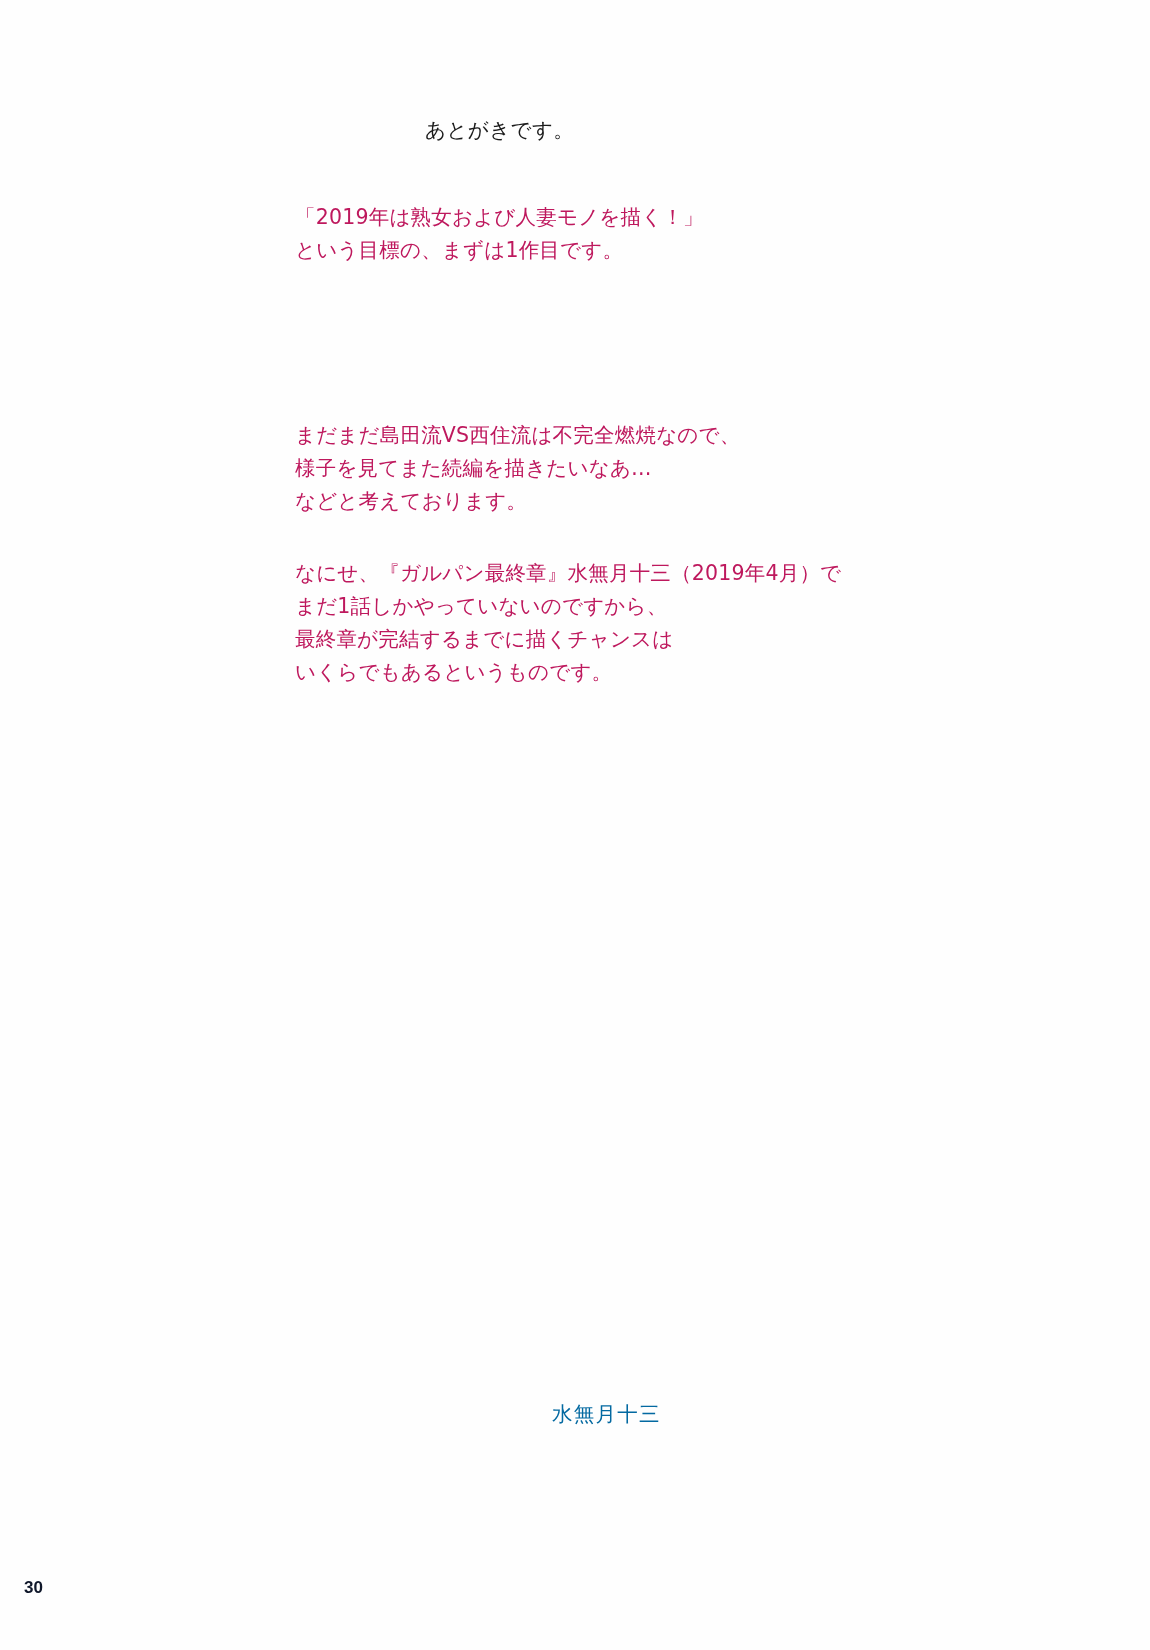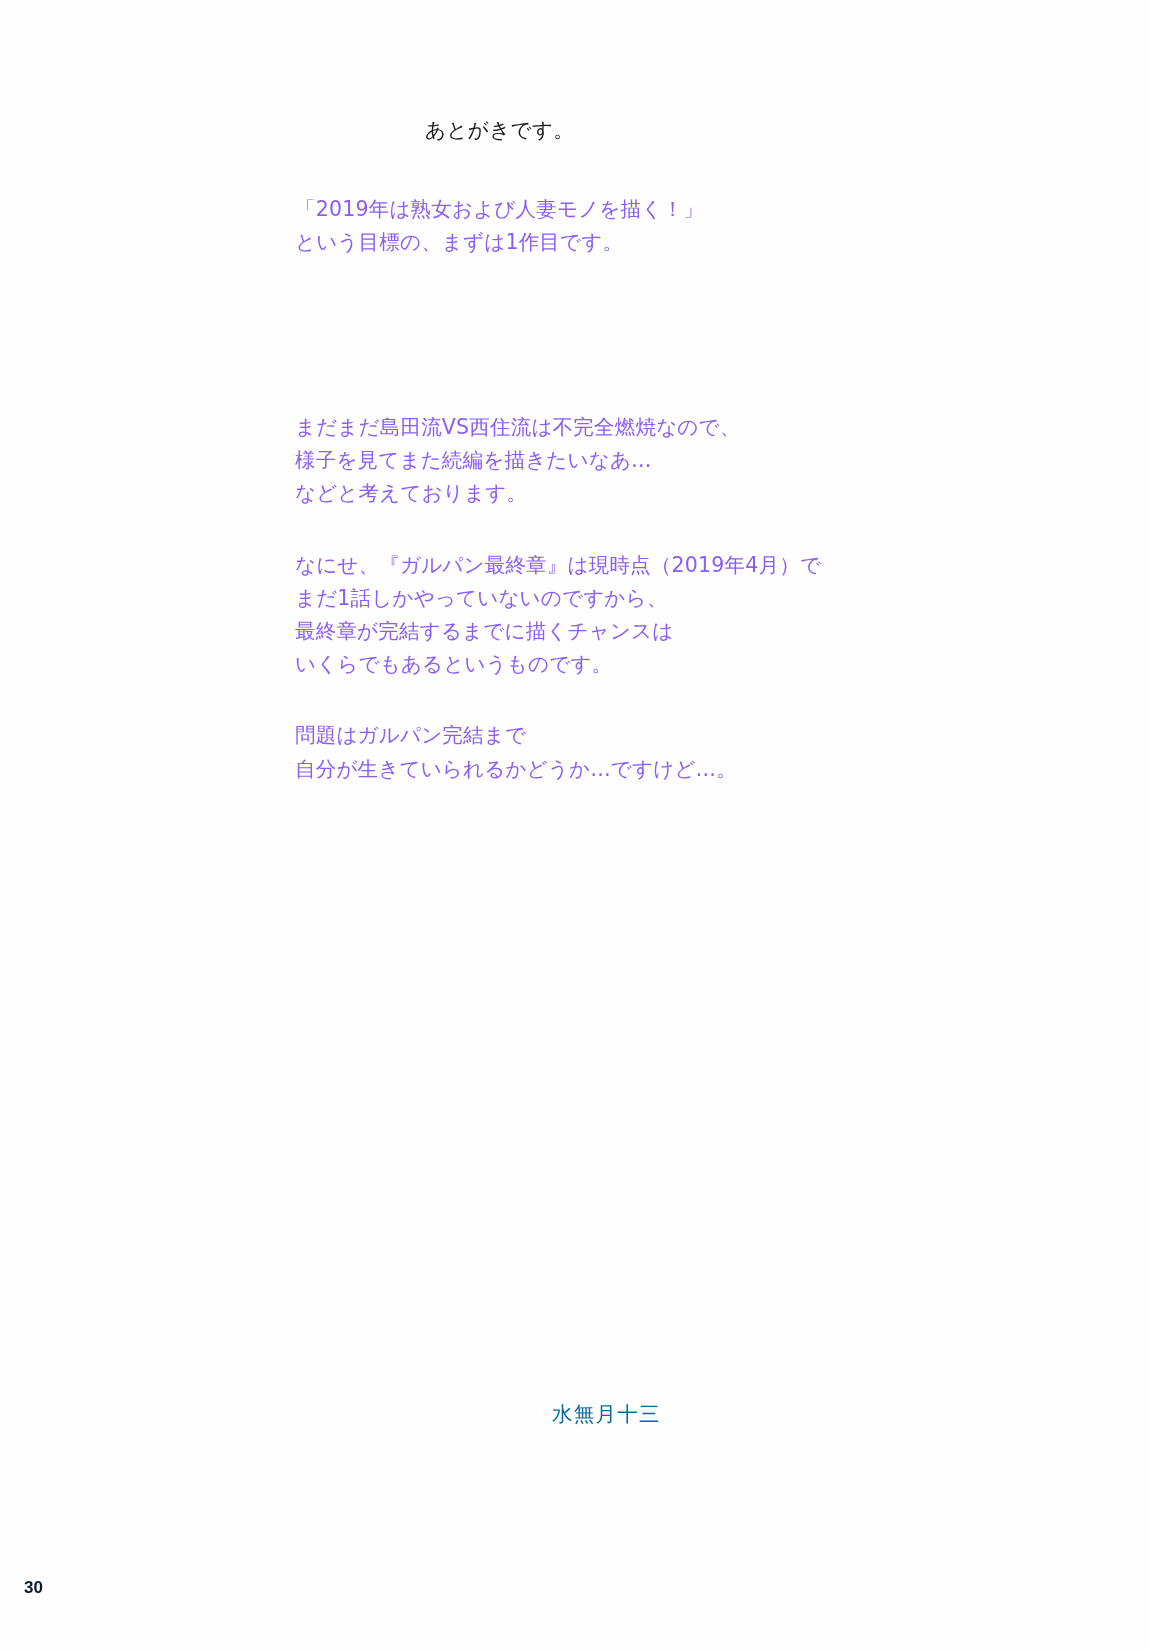--- a/index.html
+++ b/index.html
@@ -26,29 +26,29 @@
   .afterword {
     position: absolute;
     left: 295px;
     top: 120px;
     width: 700px;
   }
   .heading {
     font-size: 20.5px;
     line-height: 1.0;
     margin-left: 130px;
-    margin-bottom: 8px;
+    margin-bottom: 16px;
     letter-spacing: 0.02em;
     color: #1a1a1a;
   }
   .para {
     font-size: 20.5px;
     line-height: 1.62;
     letter-spacing: 0.01em;
-    color: #8b5cf6;
+    color: #be185d;
     white-space: pre-line;
   }
   .gap-lg { height: 44px; }
   .gap-md { height: 38px; }
   .signature {
     position: absolute;
     left: 552px;
     top: 1400px;
     font-size: 20.5px;
     letter-spacing: 0.06em;
@@ -88,29 +88,27 @@
 
 
     <div class="gap-md"></div>
 
     <div class="para">まだまだ島田流VS西住流は不完全燃焼なので、
 様子を見てまた続編を描きたいなあ…
 などと考えております。</div>
 
     <div class="gap-md"></div>
 
-    <div class="para">なにせ、『ガルパン最終章』は現時点（2019年4月）で
+    <div class="para">なにせ、『ガルパン最終章』水無月十三（2019年4月）で
 まだ1話しかやっていないのですから、
 最終章が完結するまでに描くチャンスは
 いくらでもあるというものです。</div>
 
     <div class="gap-md"></div>
 
-    <div class="para">問題はガルパン完結まで
-自分が生きていられるかどうか…ですけど…。</div>
 
   </div>
 
   <div class="signature">水無月十三</div>
 
   <div class="folio">30</div>
 
 </div>
 
 </body></html>

